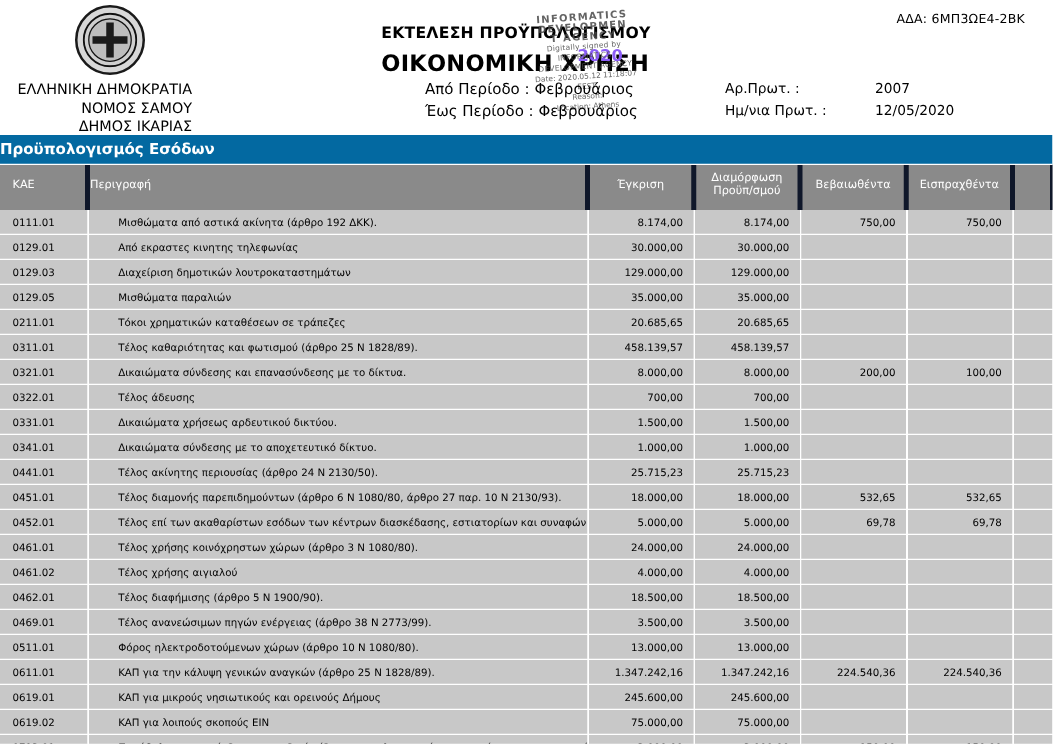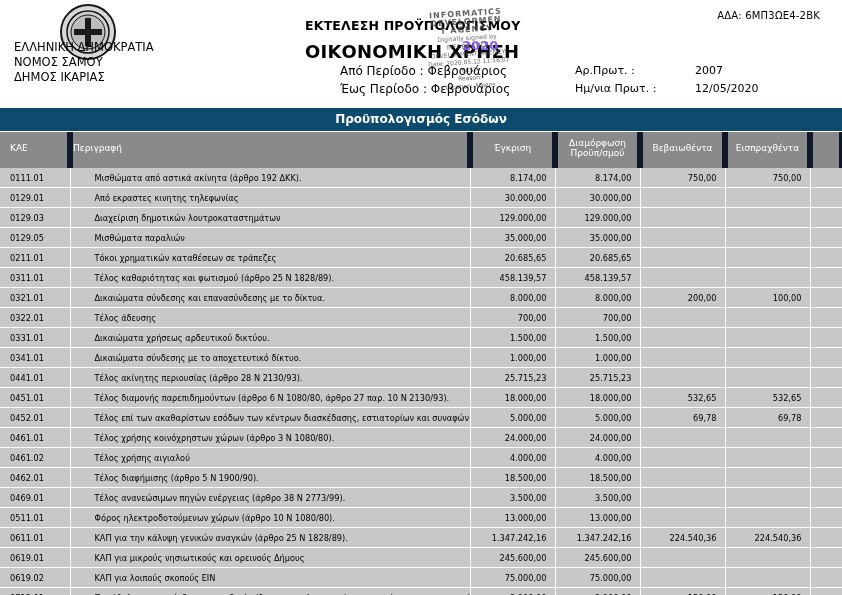--- a/index.html
+++ b/index.html
@@ -43,24 +43,25 @@
     border: 2px solid #1a1a1a;
     background: #d8d8d8;
     display: flex;
     align-items: center;
     justify-content: center;
   }
   .emblem svg { display: block; }
   .org {
     position: absolute;
     left: 14px;
-    top: 40px;
+    top: 64px;
     font-size: 11.5px;
     line-height: 15px;
     color: #000;
+    text-align: right;
   }
   .center-title {
     position: absolute;
     left: 305px;
     top: 18px;
     width: 300px;
   }
   .center-title .line1 {
     font-size: 12.5px;
     font-weight: bold;
@@ -110,48 +111,48 @@
     position: absolute;
     right: 22px;
     top: 62px;
     font-size: 11px;
     line-height: 18px;
     color: #000;
     width: 250px;
   }
   .docmeta .row {
     display: flex;
-    justify-content: center;
+    justify-content: flex-end;
   }
   .docmeta .lbl { width: 120px; }
   .docmeta .val { width: 120px; }
   
   .band {
-    background: #0c4a6e;
+    background: #0369a1;
     color: #ffffff;
-    text-align: center;
+    text-align: left;
     font-size: 12px;
     font-weight: bold;
     padding: 4px 0 5px;
     border-bottom: 1px solid #ffffff;
   }
   table.grid {
     width: 100%;
     border-collapse: collapse;
     font-size: 8.2px;
     table-layout: fixed;
   }
   table.grid thead th {
     background: #8a8a8a;
     color: #ffffff;
     font-weight: normal;
     font-size: 9px;
     padding: 6px 4px 10px;
     vertical-align: middle;
-    border-right: 6px solid #0f172a;
+    border-right: 4px solid #0f172a;
   }
   table.grid thead th.kae { text-align: left; padding-left: 10px; }
   table.grid thead th.desc { text-align: left; padding-left: 0; }
   table.grid thead th.num { text-align: center; }
   table.grid tbody td {
     background: #c8c8c8;
     color: #000000;
     padding: 3px 4px;
     border-bottom: 1px solid #ffffff;
     border-right: 1px solid #ffffff;
@@ -347,21 +348,21 @@
           <td class="kae">0341.01</td>
           <td class="desc">Δικαιώματα σύνδεσης με το αποχετευτικό δίκτυο.</td>
           <td class="num">1.000,00</td>
           <td class="num">1.000,00</td>
           <td class="num"></td>
           <td class="num"></td>
           <td></td>
         </tr>
         <tr>
           <td class="kae">0441.01</td>
-          <td class="desc">Τέλος ακίνητης περιουσίας (άρθρο 28 Ν 2130/93).</td>
+          <td class="desc">Τέλος ακίνητης περιουσίας (άρθρο 24 Ν 2130/50).</td>
           <td class="num">25.715,23</td>
           <td class="num">25.715,23</td>
           <td class="num"></td>
           <td class="num"></td>
           <td></td>
         </tr>
         <tr>
           <td class="kae">0451.01</td>
           <td class="desc">Τέλος διαμονής παρεπιδημούντων (άρθρο 6 Ν 1080/80, άρθρο 27 παρ. 10 Ν 2130/93).</td>
           <td class="num">18.000,00</td>

